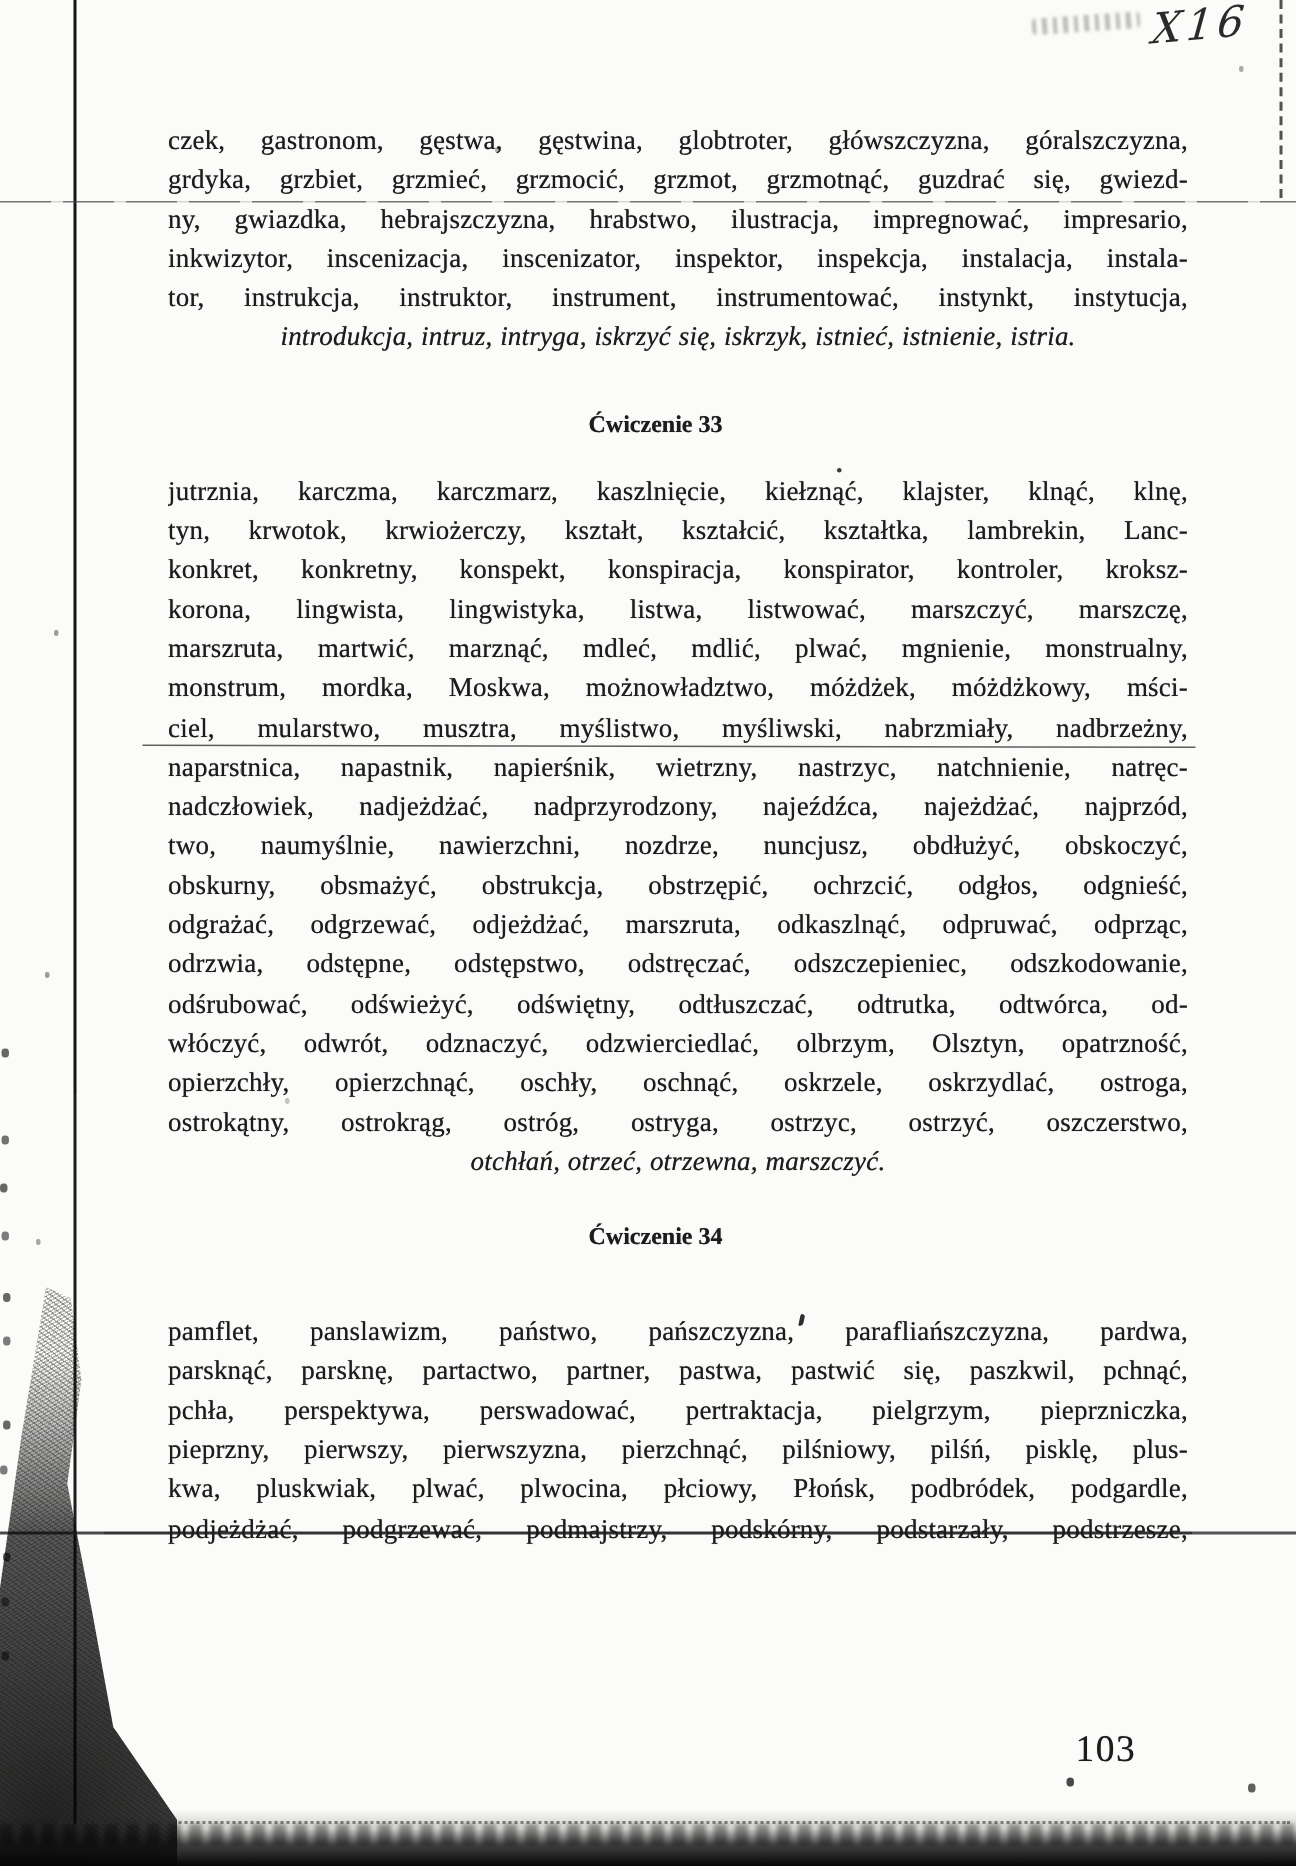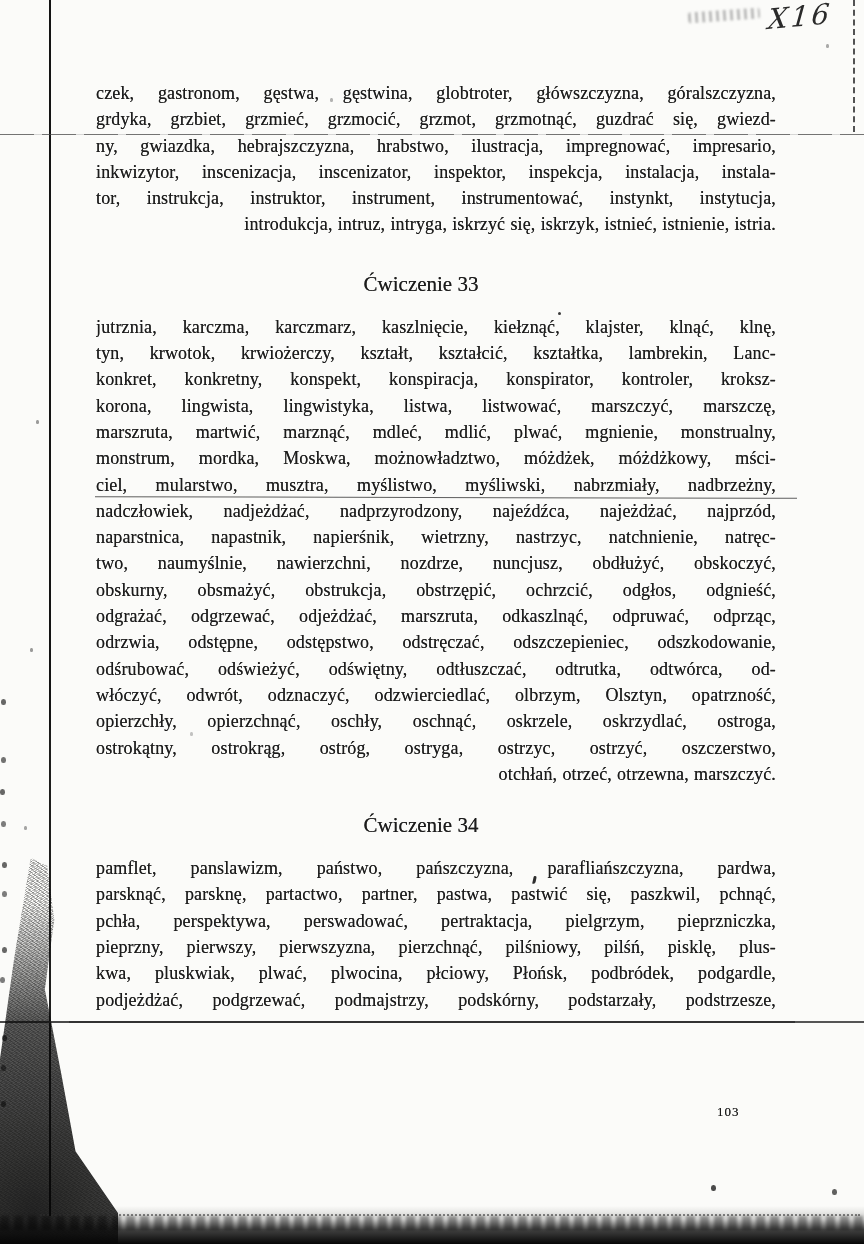--- a/index.html
+++ b/index.html
@@ -5,42 +5,42 @@
   html,body{margin:0;padding:0;}
   body{
     width:864px;height:1244px;overflow:hidden;
     background:#fbfbf9;
     font-family:"Liberation Serif", serif;
     color:#1c1c1c;
   }
   .page{position:relative;width:864px;height:1244px;background:#fbfbf9;}
 
   
-  .content{position:absolute;left:96px;top:80px;width:680px;--lh:26.3px;}
+  .content{position:absolute;left:112px;top:80px;width:680px;--lh:26.3px;}
   .para{margin:0;}
   .line{
     height:var(--lh);line-height:var(--lh);overflow:hidden;
     font-size:18px;letter-spacing:.15px;word-spacing:.5px;
     text-align:justify;
     text-shadow:0 0 .45px rgba(20,20,20,.75);
   }
   .line::after{content:"";display:inline-block;width:100%;height:0;}
-  .left-last .line:last-child{text-align:right;}
+  .left-last .line:last-child{text-align:center;font-style:italic;}
   .heading{
-    font-size:21px;font-weight:normal;text-align:center;
+    font-size:16px;font-weight:bold;text-align:center;
     height:26px;line-height:26px;overflow:visible;
     margin:0 30px 0 0;
     text-shadow:0 0 .45px rgba(20,20,20,.75);
   }
   .h-33{margin-top:33px;margin-bottom:17px;}
-  .h-34{margin-top:25px;margin-bottom:17px;}
+  .h-34{margin-top:25px;margin-bottom:36px;}
 
   .pagenum{
-    position:absolute;left:717px;top:1104px;
-    font-size:13px;letter-spacing:1px;
+    position:absolute;left:717px;top:1153px;
+    font-size:25px;letter-spacing:1px;
     text-shadow:0 0 .45px rgba(20,20,20,.75);
   }
 
   
   .vline-left{
     position:absolute;left:49px;top:0;width:2px;height:1216px;
     background:linear-gradient(to bottom,#141414 0 60%,#1d1d1d 60% 100%);
   }
   .hfold-top{
     position:absolute;left:0;top:134px;width:864px;height:1px;
@@ -157,22 +157,22 @@
     <h2 class="heading h-33">Ćwiczenie 33</h2>
 
     <div class="para left-last">
         <div class="line">jutrznia, karczma, karczmarz, kaszlnięcie, kiełznąć, klajster, klnąć, klnę,</div>
         <div class="line">tyn, krwotok, krwiożerczy, kształt, kształcić, kształtka, lambrekin, Lanc-</div>
         <div class="line">konkret, konkretny, konspekt, konspiracja, konspirator, kontroler, kroksz-</div>
         <div class="line">korona, lingwista, lingwistyka, listwa, listwować, marszczyć, marszczę,</div>
         <div class="line">marszruta, martwić, marznąć, mdleć, mdlić, plwać, mgnienie, monstrualny,</div>
         <div class="line">monstrum, mordka, Moskwa, możnowładztwo, móżdżek, móżdżkowy, mści-</div>
         <div class="line">ciel, mularstwo, musztra, myślistwo, myśliwski, nabrzmiały, nadbrzeżny,</div>
+        <div class="line">naparstnica, napastnik, napierśnik, wietrzny, nastrzyc, natchnienie, natręc-</div>
         <div class="line">nadczłowiek, nadjeżdżać, nadprzyrodzony, najeźdźca, najeżdżać, najprzód,</div>
-        <div class="line">naparstnica, napastnik, napierśnik, wietrzny, nastrzyc, natchnienie, natręc-</div>
         <div class="line">two, naumyślnie, nawierzchni, nozdrze, nuncjusz, obdłużyć, obskoczyć,</div>
         <div class="line">obskurny, obsmażyć, obstrukcja, obstrzępić, ochrzcić, odgłos, odgnieść,</div>
         <div class="line">odgrażać, odgrzewać, odjeżdżać, marszruta, odkaszlnąć, odpruwać, odprząc,</div>
         <div class="line">odrzwia, odstępne, odstępstwo, odstręczać, odszczepieniec, odszkodowanie,</div>
         <div class="line">odśrubować, odświeżyć, odświętny, odtłuszczać, odtrutka, odtwórca, od-</div>
         <div class="line">włóczyć, odwrót, odznaczyć, odzwierciedlać, olbrzym, Olsztyn, opatrzność,</div>
         <div class="line">opierzchły, opierzchnąć, oschły, oschnąć, oskrzele, oskrzydlać, ostroga,</div>
         <div class="line">ostrokątny, ostrokrąg, ostróg, ostryga, ostrzyc, ostrzyć, oszczerstwo,</div>
         <div class="line">otchłań, otrzeć, otrzewna, marszczyć.</div>
       </div>

